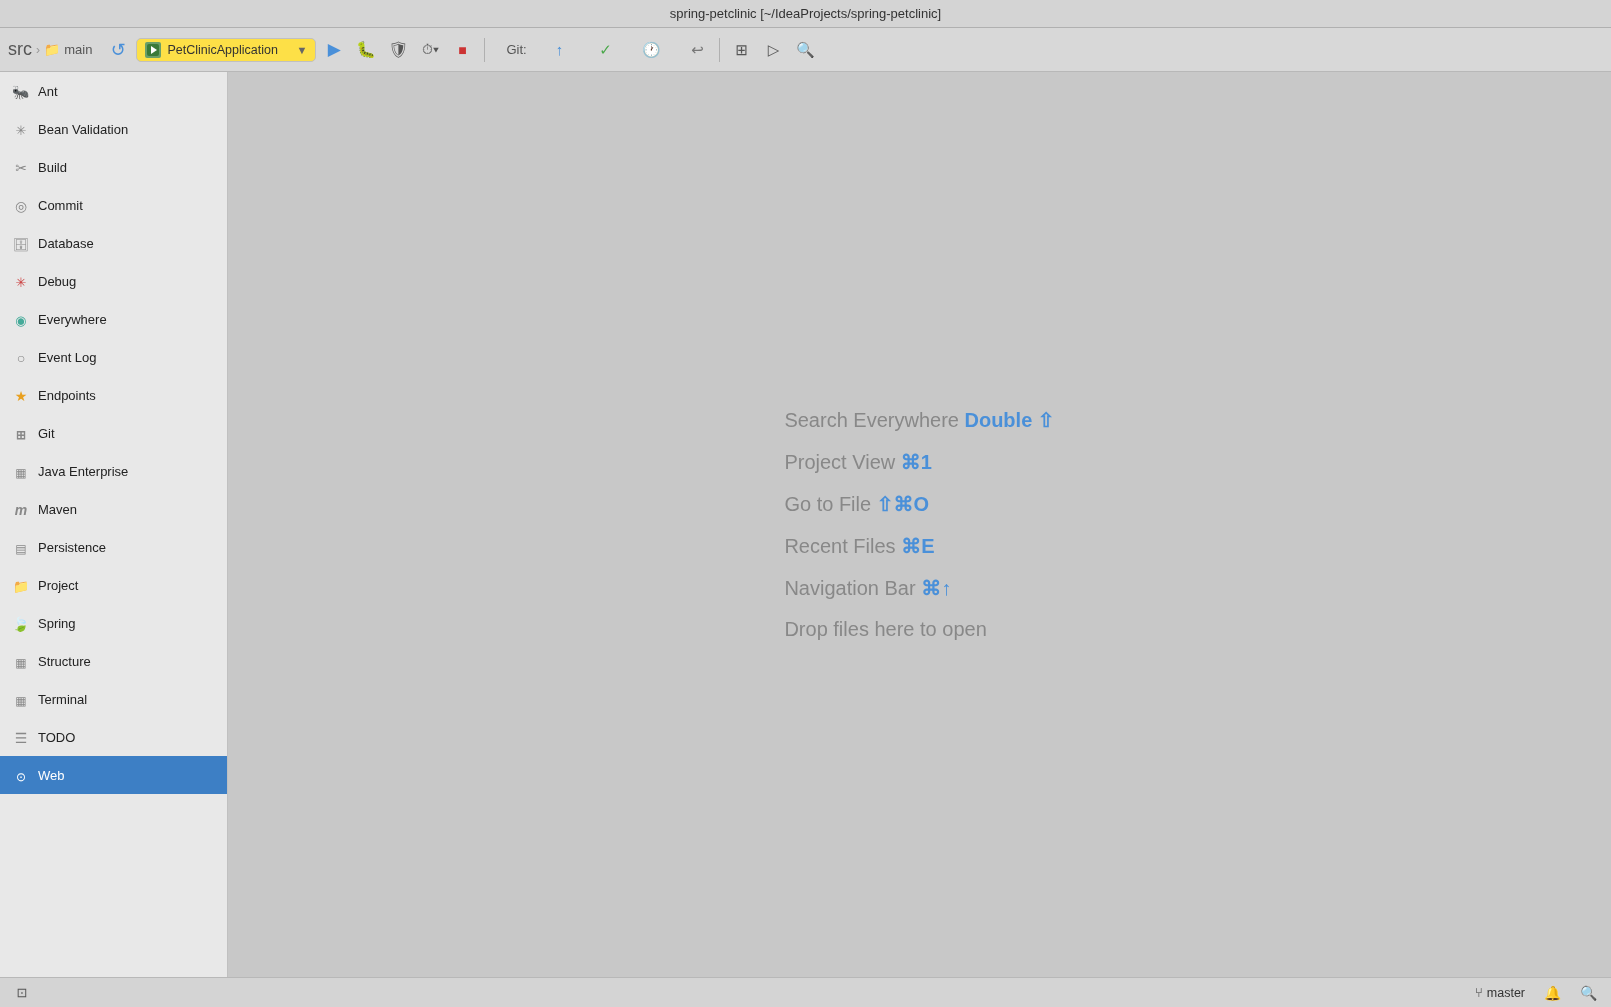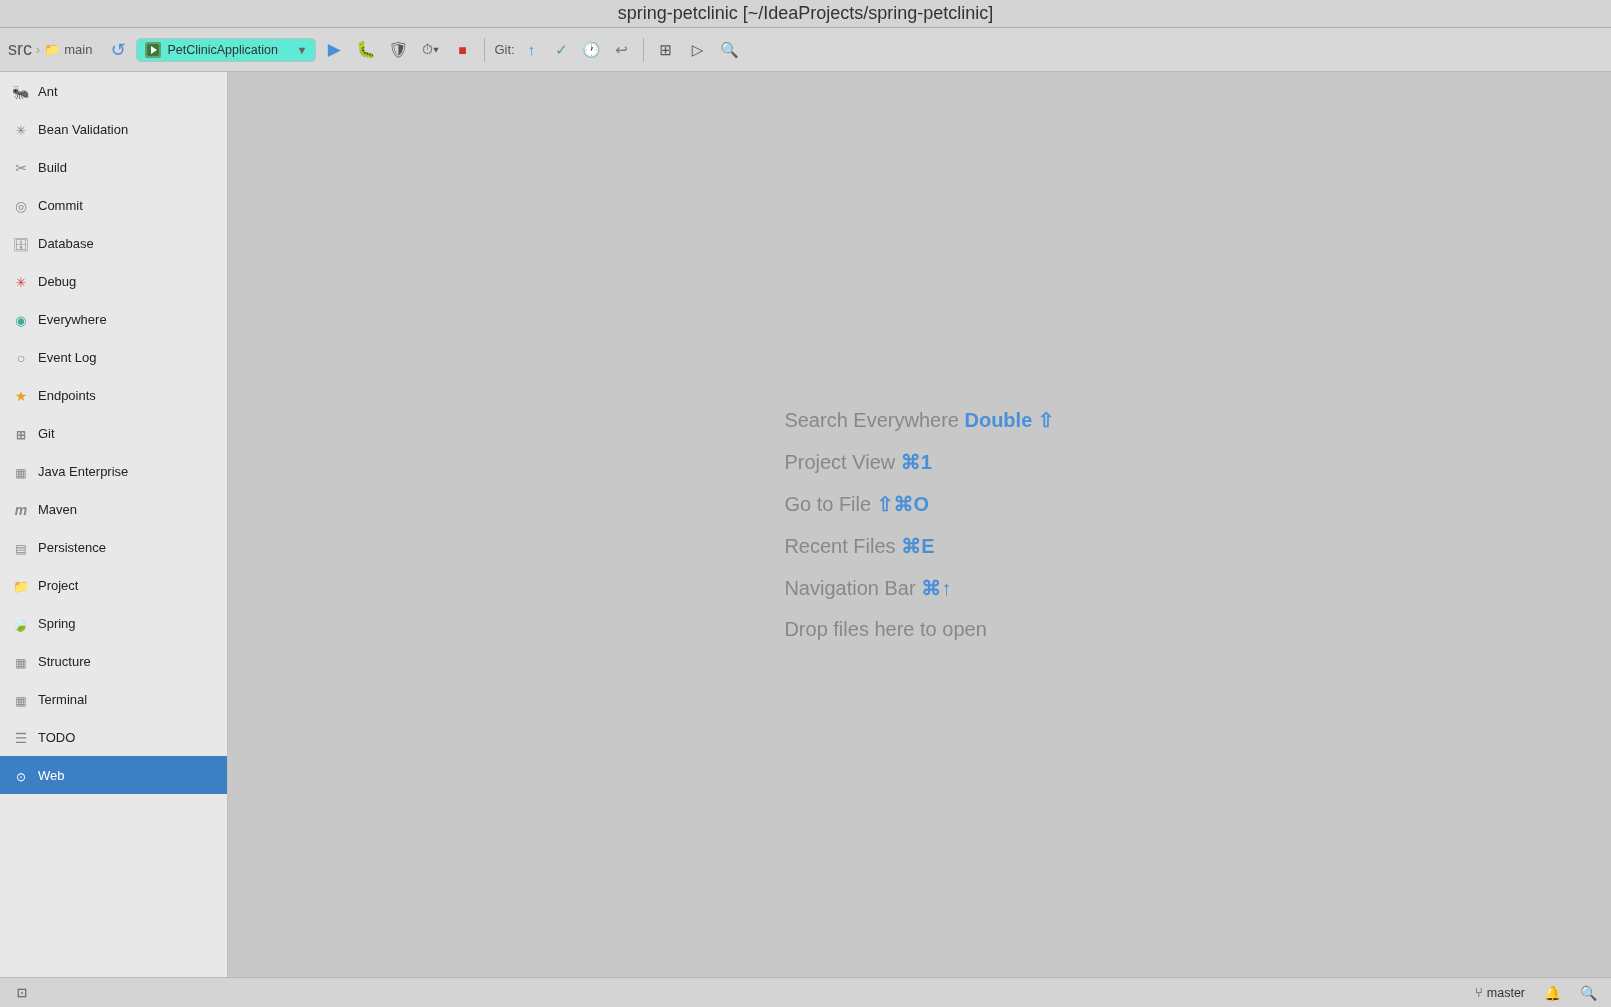--- a/index.html
+++ b/index.html
@@ -13,21 +13,21 @@
       flex-direction: column;
     }
 
     
     .title-bar {
       background: #d4d4d4;
       height: 28px;
       display: flex;
       align-items: center;
       justify-content: center;
-      font-size: 18px;
+      font-size: 13px;
       color: #333;
       font-weight: 500;
       flex-shrink: 0;
       border-bottom: 1px solid #b0b0b0;
     }
 
     
     .toolbar {
       background: #d8d8d8;
       height: 44px;
@@ -66,21 +66,21 @@
       gap: 4px;
       font-size: 13px;
       color: #555;
       margin-right: 8px;
     }
     .breadcrumb-sep { color: #999; font-size: 12px; }
 
     .run-config {
       display: flex;
       align-items: center;
-      background: #5eead4;
+      background: #fde047;
       border: 1px solid #c0c0c0;
       border-radius: 5px;
       padding: 3px 8px;
       gap: 6px;
       cursor: pointer;
       font-size: 12.5px;
       color: #333;
       min-width: 180px;
     }
     .run-config-icon {
@@ -93,24 +93,24 @@
       justify-content: center;
       color: white;
       font-size: 10px;
     }
     .run-config-label { flex: 1; }
     .run-config-arrow { color: #666; font-size: 11px; }
 
     .git-section {
       display: flex;
       align-items: center;
-      gap: 4px;
+      gap: 20px;
       font-size: 13px;
       color: #555;
-      margin-left: 1px;
+      margin-left: 13px;
     }
     .git-label { font-weight: 500; color: #555; }
     .git-btn {
       width: 26px;
       height: 26px;
       display: flex;
       align-items: center;
       justify-content: center;
       cursor: pointer;
       border: none;

